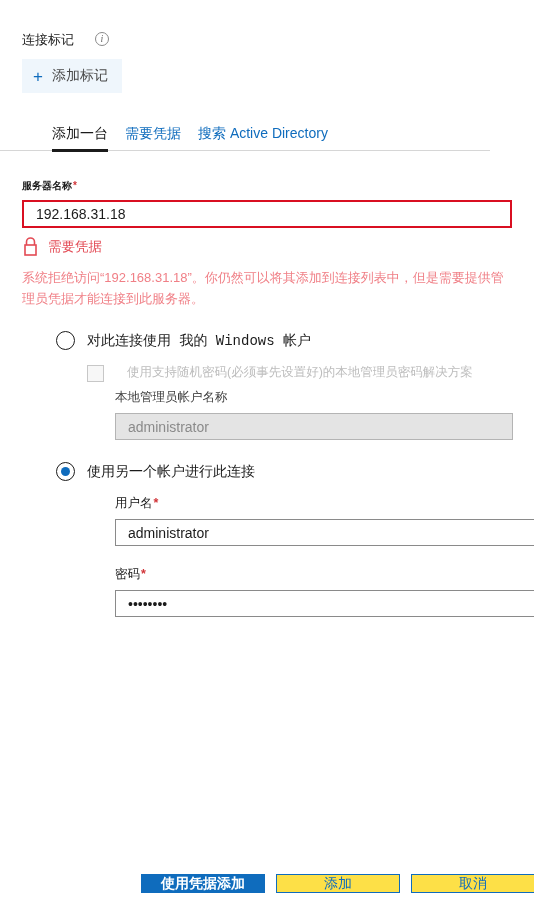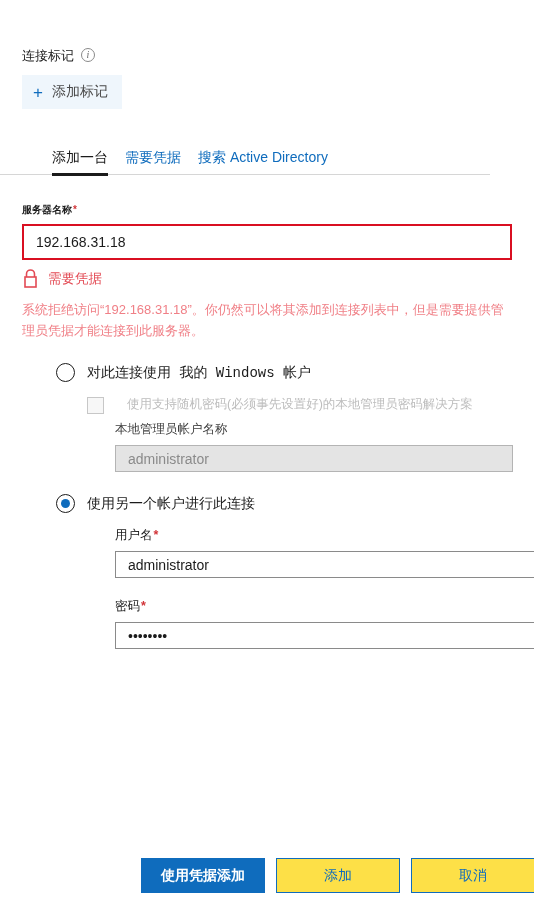--- a/index.html
+++ b/index.html
@@ -17,25 +17,24 @@
     position: relative;
   }
 
   
   .tags-section {
     padding: 32px 0 0 22px;
   }
   .tags-header {
     display: flex;
     align-items: flex-end;
-    gap: 7px;
+    gap: 21px;
     font-size: 13px;
     color: #222;
     line-height: 1;
-    margin-top: 16px;
   }
   .info-icon {
     width: 14px;
     height: 14px;
     border: 1px solid #8a8a8a;
     border-radius: 50%;
     display: inline-flex;
     align-items: center;
     justify-content: center;
     font-size: 10px;
@@ -59,21 +58,21 @@
   }
   .add-tag-btn .plus {
     color: #0f6cbd;
     font-size: 17px;
     line-height: 1;
     font-weight: 400;
   }
 
   
   .tabs {
-    margin-top: 40px;
+    margin-top: 32px;
     padding-left: 52px;
     display: flex;
     align-items: flex-end;
     gap: 17px;
     border-bottom: 1px solid #d6d6d6;
     margin-left: 22px;
     margin-right: 22px;
     padding-right: 0;
     position: relative;
     left: -22px;
@@ -115,21 +114,21 @@
     border: 1px solid #8a8a8a;
     padding: 0 12px;
     font-size: 14px;
     font-family: inherit;
     color: #1b1b1b;
     background: #fff;
     outline: none;
   }
   .text-input.error {
     border: 2px solid #d90f21;
-    height: 36px;
+    height: 28px;
   }
   .text-input:disabled {
     background: #e4e4e4;
     border-color: #b4b4b4;
     color: #8a8a8a;
   }
   .text-input::placeholder { color: #8a8a8a; }
 
   .cred-warn {
     display: flex;
@@ -213,21 +212,21 @@
   .footer {
     position: absolute;
     left: 0;
     bottom: 22px;
     width: 100%;
     display: flex;
     gap: 11px;
     padding-left: 141px;
   }
   .btn {
-    height: 35px;
+    height: 19px;
     min-width: 124px;
     font-size: 14px;
     font-family: inherit;
     cursor: pointer;
     padding: 0 12px;
   }
   .btn-primary {
     background: #0f6cbd;
     color: #ffffff;
     border: 1px solid #0f6cbd;

